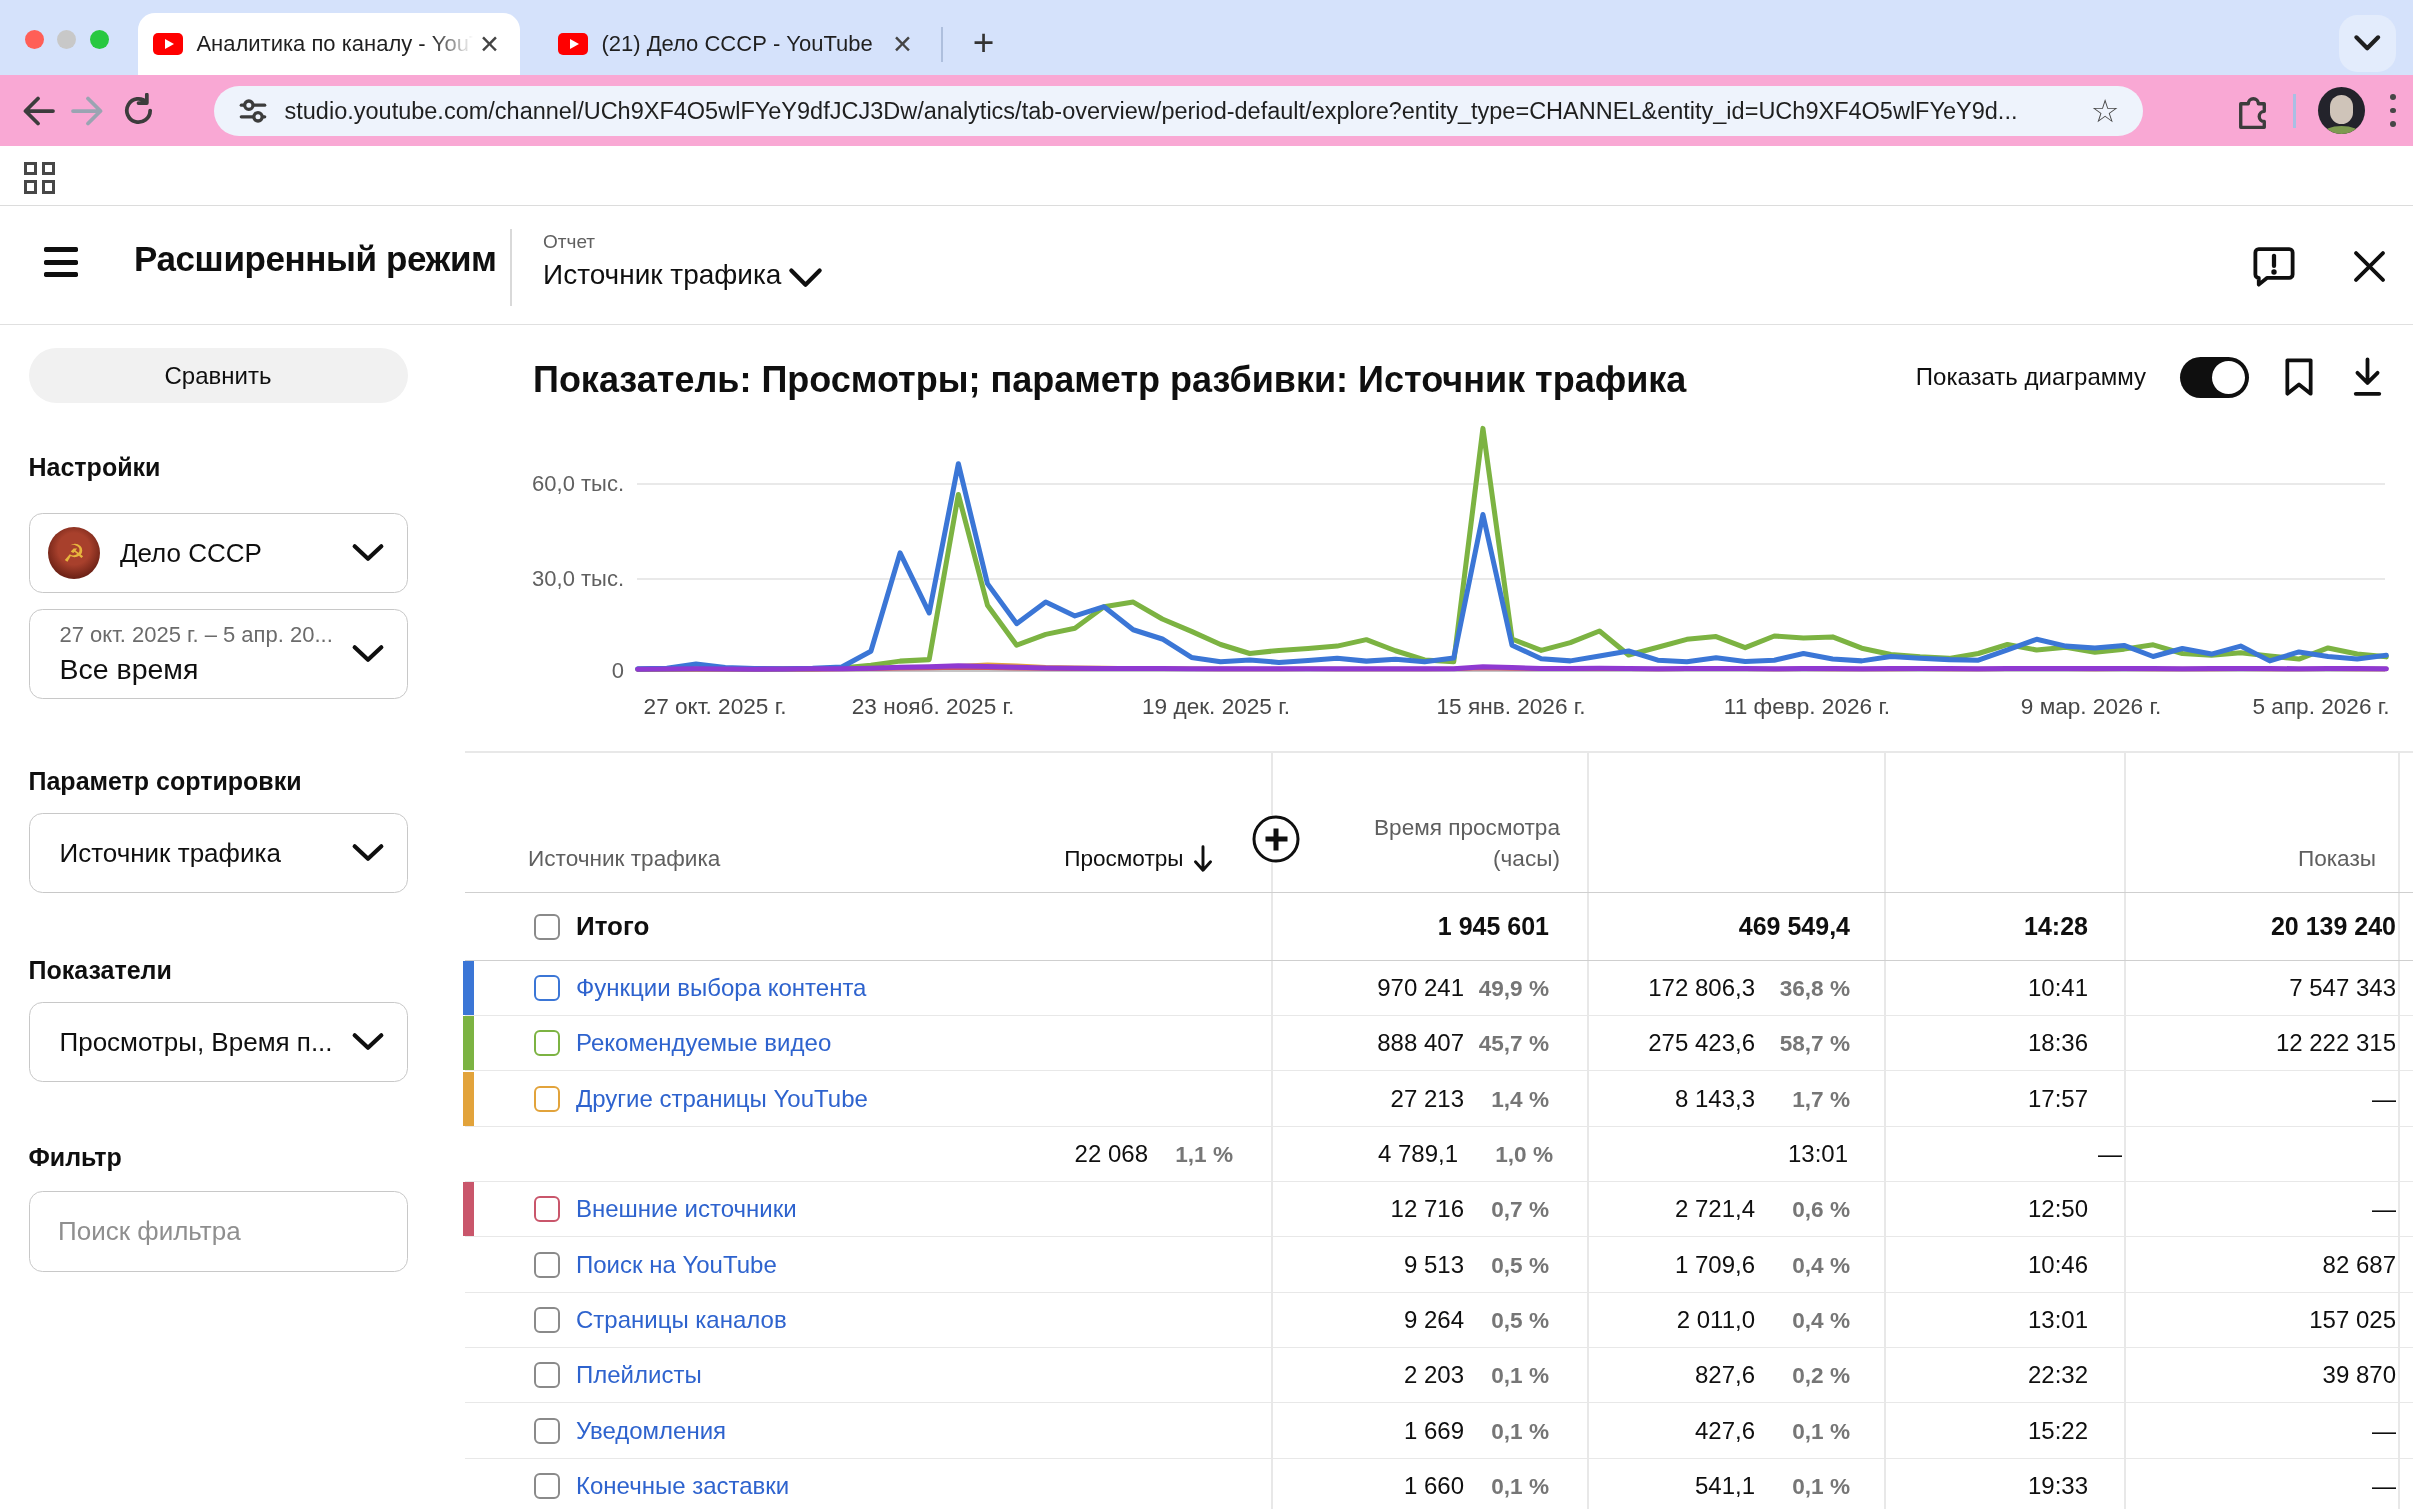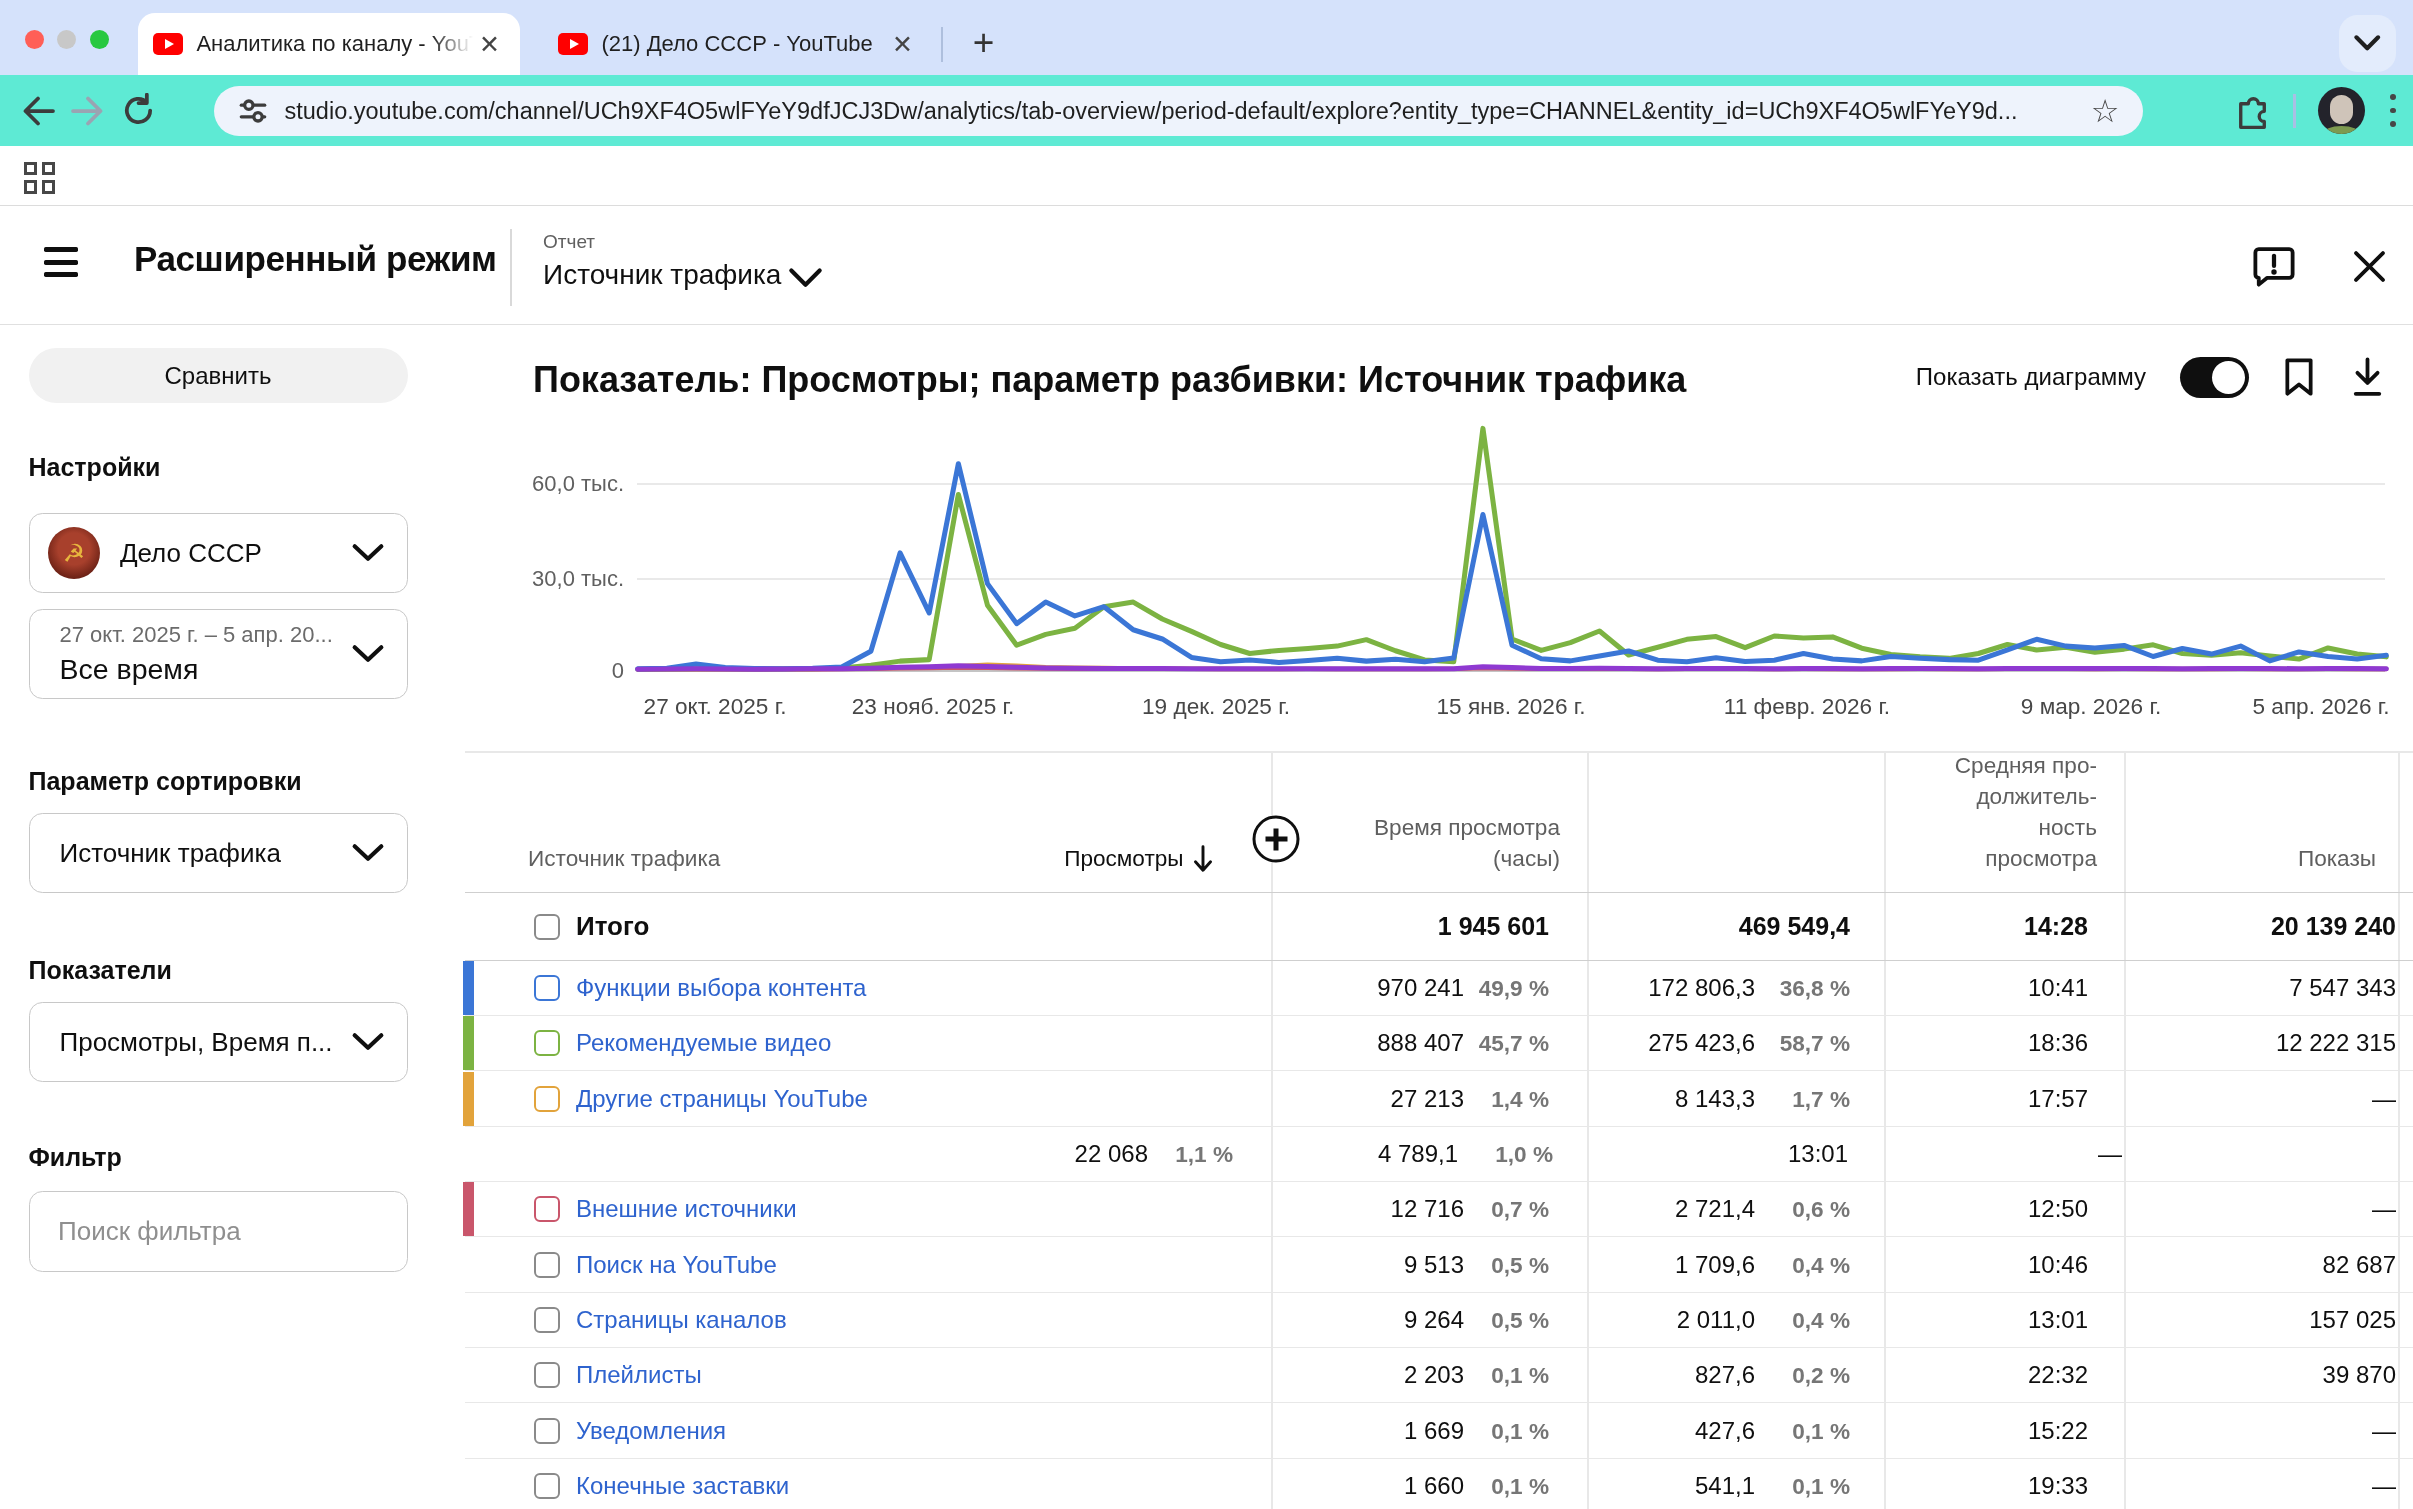--- a/index.html
+++ b/index.html
@@ -16,21 +16,21 @@
   .tab.inactive { left:543px; width:390px; }
   .favicon { width:30px; height:22px; background:#f00; border-radius:5px; position:relative; flex:0 0 auto; margin-right:13.4px; }
   .favicon:before { content:""; position:absolute; left:11.7px; top:5.9px; border-left:9.2px solid #fff; border-top:5px solid transparent; border-bottom:5px solid transparent; }
   .tab-title { font-size:22px; color:#1f1f1f; white-space:nowrap; overflow:hidden; max-width:277px; }
   .tab.active .tab-title { -webkit-mask-image:linear-gradient(90deg,#000 85%,transparent); mask-image:linear-gradient(90deg,#000 85%,transparent); }
   .tab-close { margin-left:auto; font-size:25px; color:#444; line-height:1; padding:1.7px 5px; }
   .tab-sep { position:absolute; left:941px; top:27px; width:1.7px; height:35px; background:#aebfdd; }
   .newtab { position:absolute; left:961px; top:22px; font-size:37px; color:#333; width:45px; text-align:center; }
   .tablist-btn { position:absolute; right:17px; top:15px; width:57px; height:57px; border-radius:18.4px; background:#e3ecfc; display:flex; align-items:center; justify-content:center; }
 
-  .toolbar { position:absolute; left:0; top:75px; width:2413px; height:71px; background:#5eead4; display:flex; align-items:center; }
+  .toolbar { position:absolute; left:0; top:75px; width:2413px; height:71px; background:#f9a8d4; display:flex; align-items:center; }
   .nav-ic { width:50px; height:50px; display:flex; align-items:center; justify-content:center; }
   .omnibox { position:absolute; left:214px; top:11px; width:1929px; height:50px; background:#eef3fc; border-radius:25px; display:flex; align-items:center; padding:0 23.5px; }
   .url { font-size:23.5px; color:#1f1f1f; white-space:nowrap; overflow:hidden; flex:1; margin-left:17px; }
   .star { font-size:32px; color:#474747; margin-left:13.4px; }
   .tb-right { position:absolute; right:13.4px; top:0; height:71px; display:flex; align-items:center; gap:22px; }
   .tb-sep { width:2.5px; height:34px; background:#a9bfe4; }
   .avatar { width:47px; height:47px; border-radius:50%; background:#23232b; position:relative; overflow:hidden; }
   .avatar:before { content:""; position:absolute; left:11.7px; top:8.4px; width:23.5px; height:28.5px; border-radius:11.7px; background:#cfc4b9; }
   .avatar:after { content:""; position:absolute; left:5px; bottom:-6.7px; width:37px; height:15px; border-radius:50%; background:#7d9a50; }
   .dots3 { display:flex; flex-direction:column; gap:7.5px; padding:3.4px; }
@@ -317,26 +317,20 @@
     <span class="th th-views">
       <span>Просмотры</span>
       <svg class="ic" width="22" height="28.5" viewBox="0 0 26 34">
           <path d="M13 2 v26 M4 20 l9 10 l9 -10" fill="none" stroke="#0f0f0f" stroke-width="3.5" stroke-linecap="round" stroke-linejoin="round"></path>
         </svg>
     </span>
     <span class="th th-watch">
       <span style="display:block">Время просмотра</span>
       <span style="display:block">(часы)</span>
     </span>
-    <span class="th th-avg">
-      <span style="display:block">Средняя про-</span>
-      <span style="display:block">должитель-</span>
-      <span style="display:block">ность</span>
-      <span style="display:block">просмотра</span>
-    </span>
     <span class="th th-imp">Показы</span>
   </div>
   <div class="add-metric"></div>
 
   <div class="trow totals">
     <div class="cell-src">
       <span class="cbx"></span>
       <span class="src-label">Итого</span>
     </div>
     <div class="num-cell c2">

